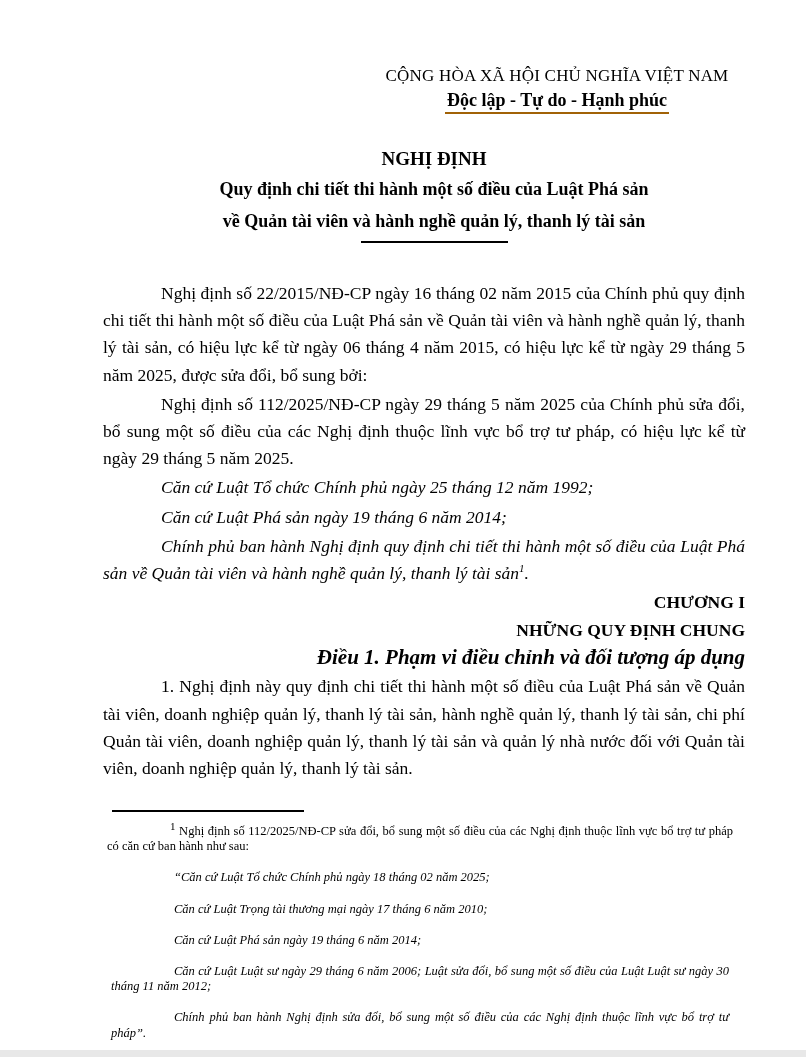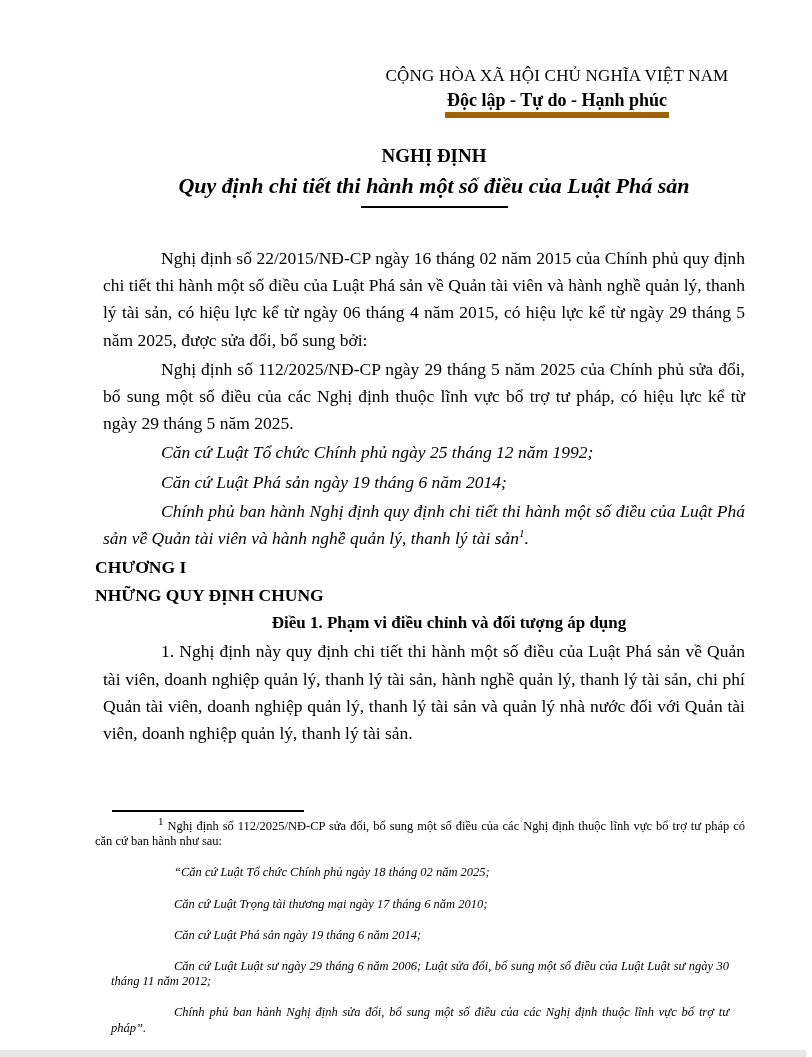--- a/index.html
+++ b/index.html
@@ -12,46 +12,46 @@
     overflow: hidden;
   }
   .page { padding: 66px 67px 0 95px; position: relative; }
 
   
   .nat-header { width: 380px; margin-left: 272px; text-align: center; }
   .nat-title { font-weight: normal; font-size: 17px; white-space: nowrap; letter-spacing: 0.2px; }
   .nat-motto {
     font-weight: bold; font-size: 18px;
     display: inline-block;
-    border-bottom: 6px solid #a16207;
+    border-bottom: 2px solid #a16207;
     padding: 0 2px 1px;
     margin-top: 4px;
     white-space: nowrap;
   }
 
   
-  .doc-title { text-align: center; margin-top: 24px; margin-left: 28px; }
+  .doc-title { text-align: center; margin-top: 31px; margin-left: 28px; }
   .doc-type { font-weight: bold; font-size: 19px; line-height: 28px; }
-  .doc-sub { font-weight: bold; font-size: 22px; line-height: 32px; font-style: italic; }
+  .doc-sub { font-weight: bold; font-size: 18px; line-height: 32px; }
   .title-rule { width: 147px; height: 0; border: none; border-top: 2px solid #000; margin: 4px auto 0 auto; }
 
   
   .body-text { margin-top: 37px; font-size: 17.5px; line-height: 27.2px; text-align: justify; }
   .para { margin: 0 0 2px 8px; text-indent: 58px; }
   .italic { font-style: italic; }
   sup.fn-ref { font-size: 11px; line-height: 0; }
 
-  .chapter { text-align: left; font-weight: bold; font-size: 17.5px; line-height: 27.4px; margin: 0; }
-  .article-heading { font-weight: bold; font-size: 17px; line-height: 27.4px; text-indent: 58px; text-align: center; margin: 0 0 2px 0; }
+  .chapter { text-align: right; font-weight: bold; font-size: 17.5px; line-height: 27.4px; margin: 0; }
+  .article-heading { font-weight: bold; font-size: 21px; line-height: 27.4px; text-indent: 58px; text-align: right; margin: 0 0 2px 0; font-style: italic; }
 
   
   .footnote-block { position: absolute; top: 810px; left: 95px; width: 650px; }
   .fn-rule { width: 192px; height: 0; border: none; border-top: 2px solid #000; margin: 0 0 7px 17px; }
   .footnote { font-size: 12.5px; line-height: 15.2px; text-align: justify; }
-  .fn-intro { margin: 0; text-indent: 63px; }
+  .fn-intro { margin: 12px; text-indent: 63px; }
   .fn-cite { margin: 16px; text-indent: 63px; font-style: italic; }
 
   
   .scrollbar-h {
     position: absolute; bottom: 0; left: 0;
     width: 806px; height: 7px;
     background: #e8e8e8;
   }
 </style>
 </head>
@@ -62,20 +62,21 @@
   <div class="nat-header">
     <div class="nat-title">CỘNG HÒA XÃ HỘI CHỦ NGHĨA VIỆT NAM</div>
     <div>
       <span class="nat-motto">Độc lập - Tự do - Hạnh phúc</span>
     </div>
   </div>
 
   <div class="doc-title">
     <div class="doc-type">NGHỊ ĐỊNH</div>
     <div class="doc-sub">Quy định chi tiết thi hành một số điều của Luật Phá sản</div>
+    <div class="doc-sub">về Quản tài viên và hành nghề quản lý, thanh lý tài sản</div>
     <hr class="title-rule">
   </div>
 
   <div class="body-text">
     <p class="para">Nghị định số 22/2015/NĐ-CP ngày 16 tháng 02 năm 2015 của Chính phủ quy định chi tiết thi hành một số điều của Luật Phá sản về Quản tài viên và hành nghề quản lý, thanh lý tài sản, có hiệu lực kể từ ngày 06 tháng 4 năm 2015, có hiệu lực kể từ ngày 29 tháng 5 năm 2025, được sửa đổi, bổ sung bởi:</p>
     <p class="para">Nghị định số 112/2025/NĐ-CP ngày 29 tháng 5 năm 2025 của Chính phủ sửa đổi, bổ sung một số điều của các Nghị định thuộc lĩnh vực bổ trợ tư pháp, có hiệu lực kể từ ngày 29 tháng 5 năm 2025.</p>
 
     <p class="para italic">Căn cứ Luật Tổ chức Chính phủ ngày 25 tháng 12 năm 1992;</p>
     <p class="para italic">Căn cứ Luật Phá sản ngày 19 tháng 6 năm 2014;</p>
 

